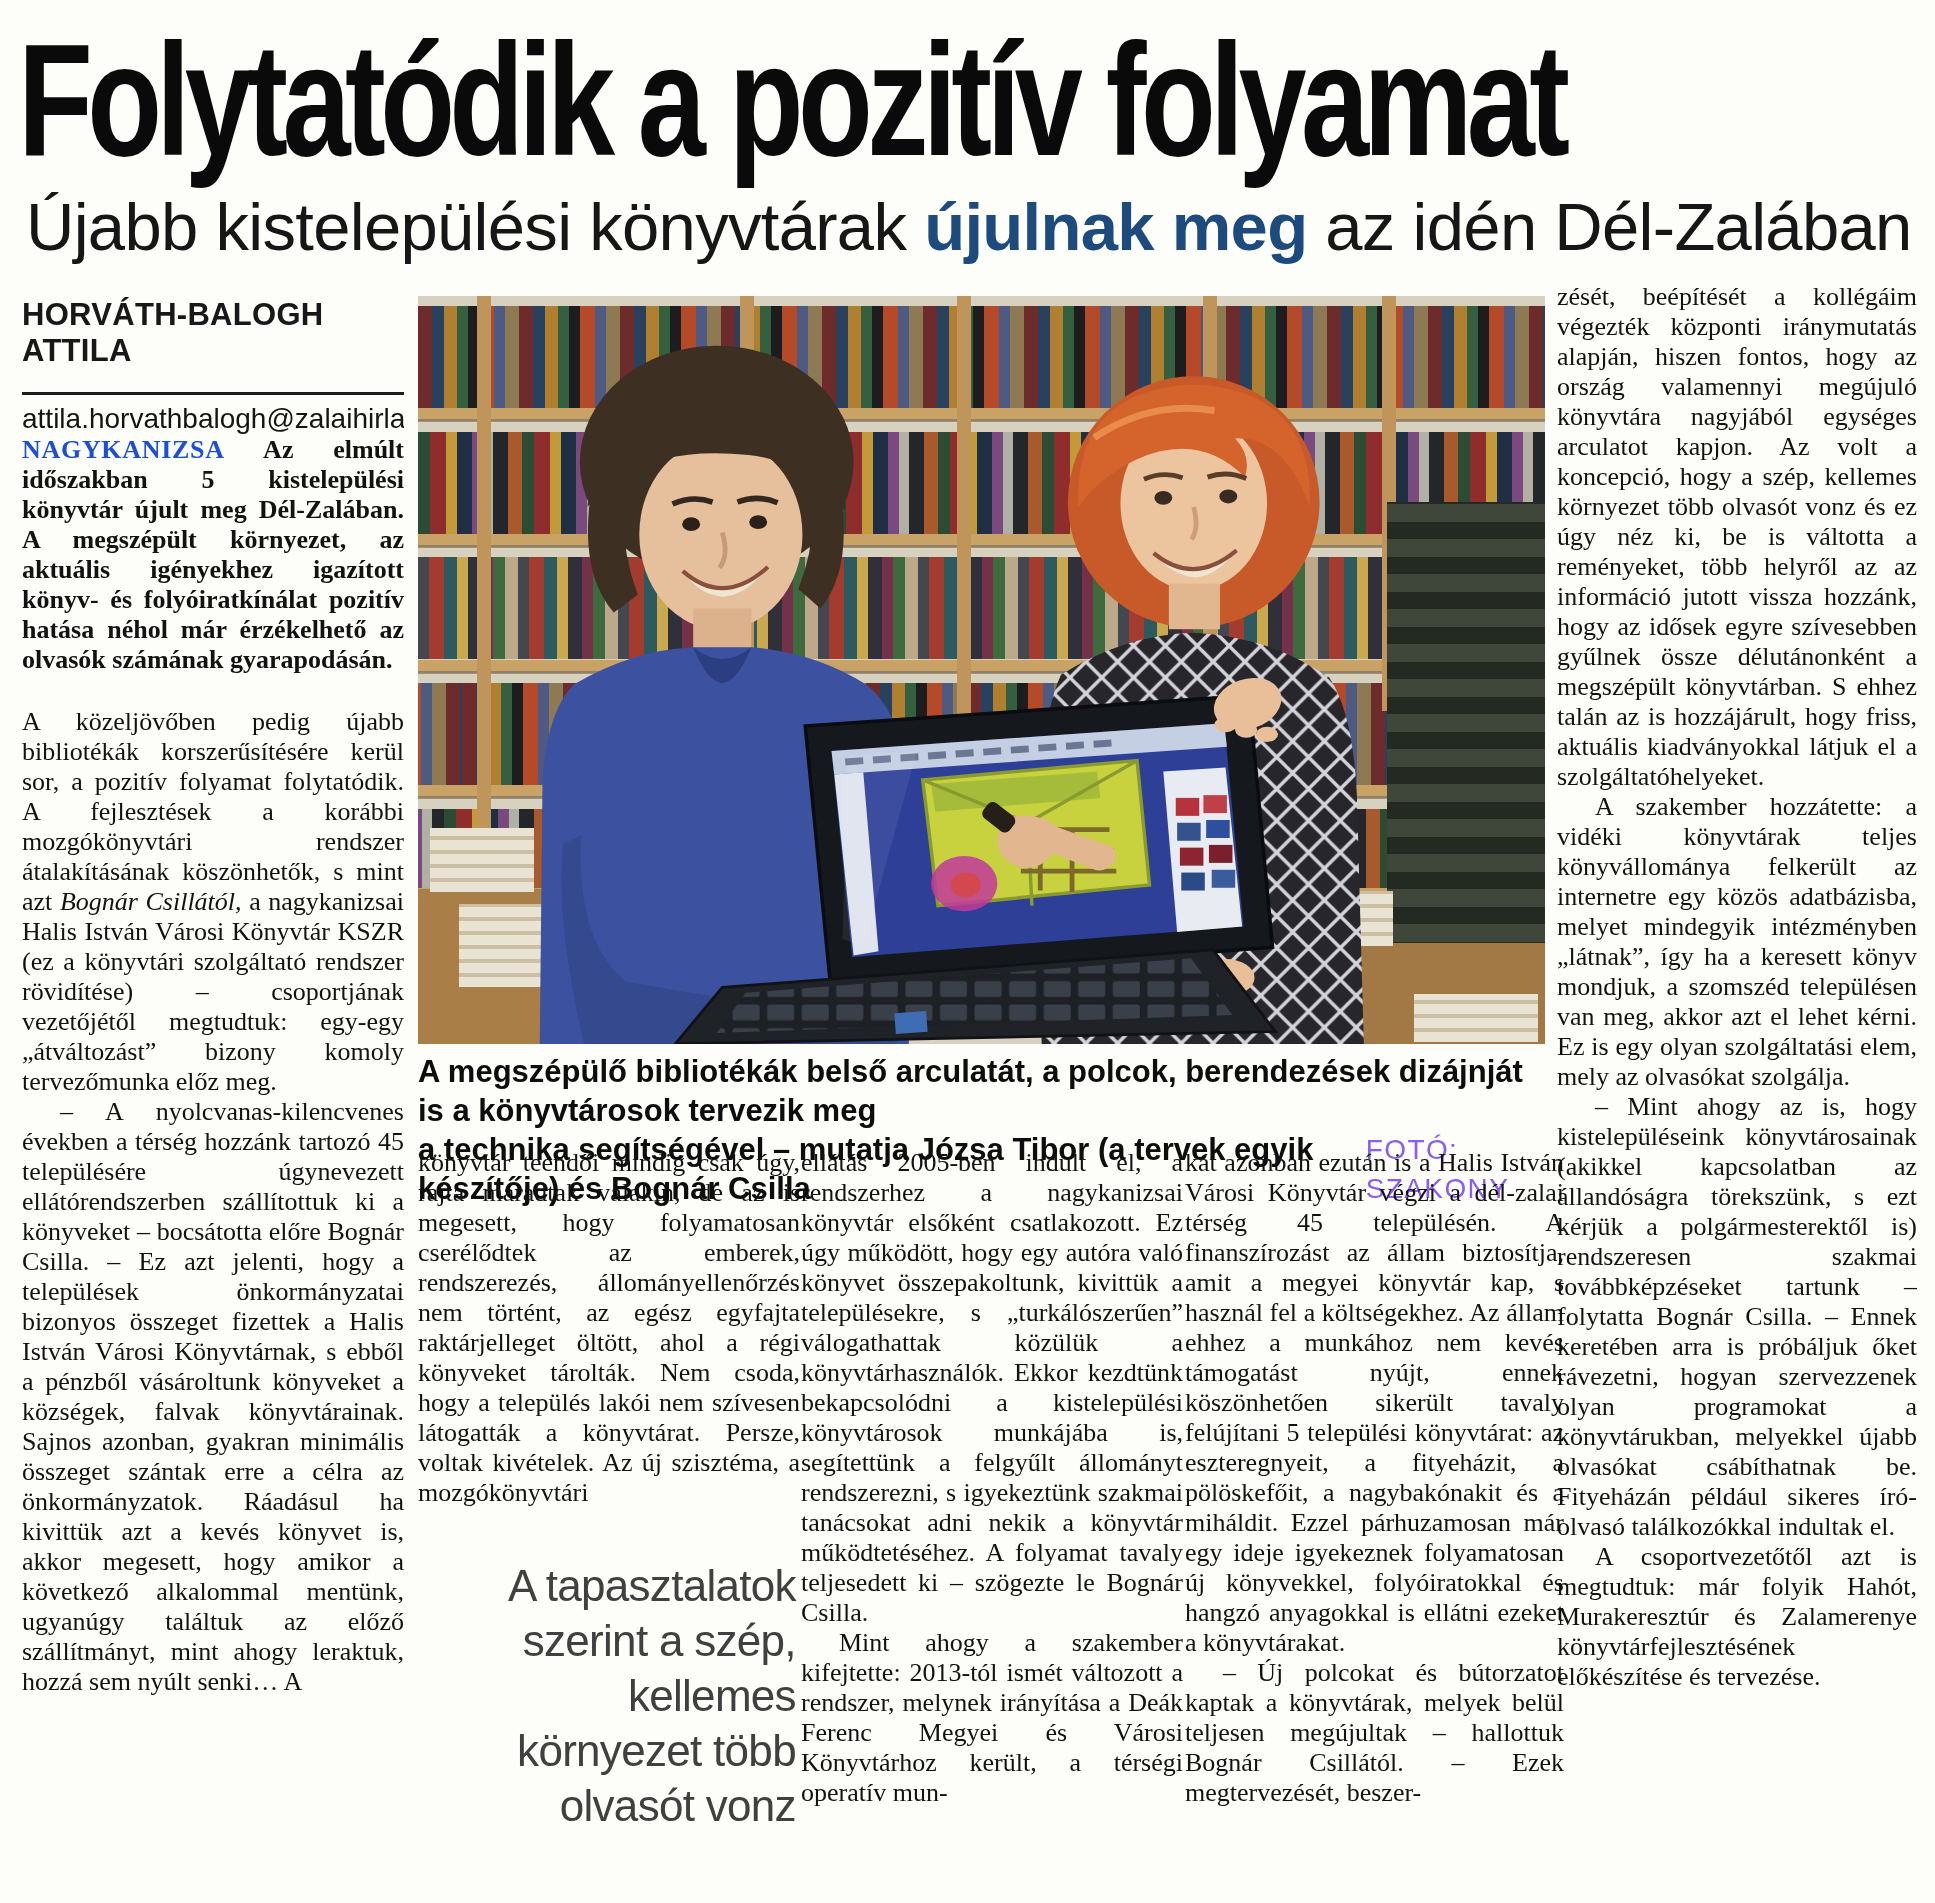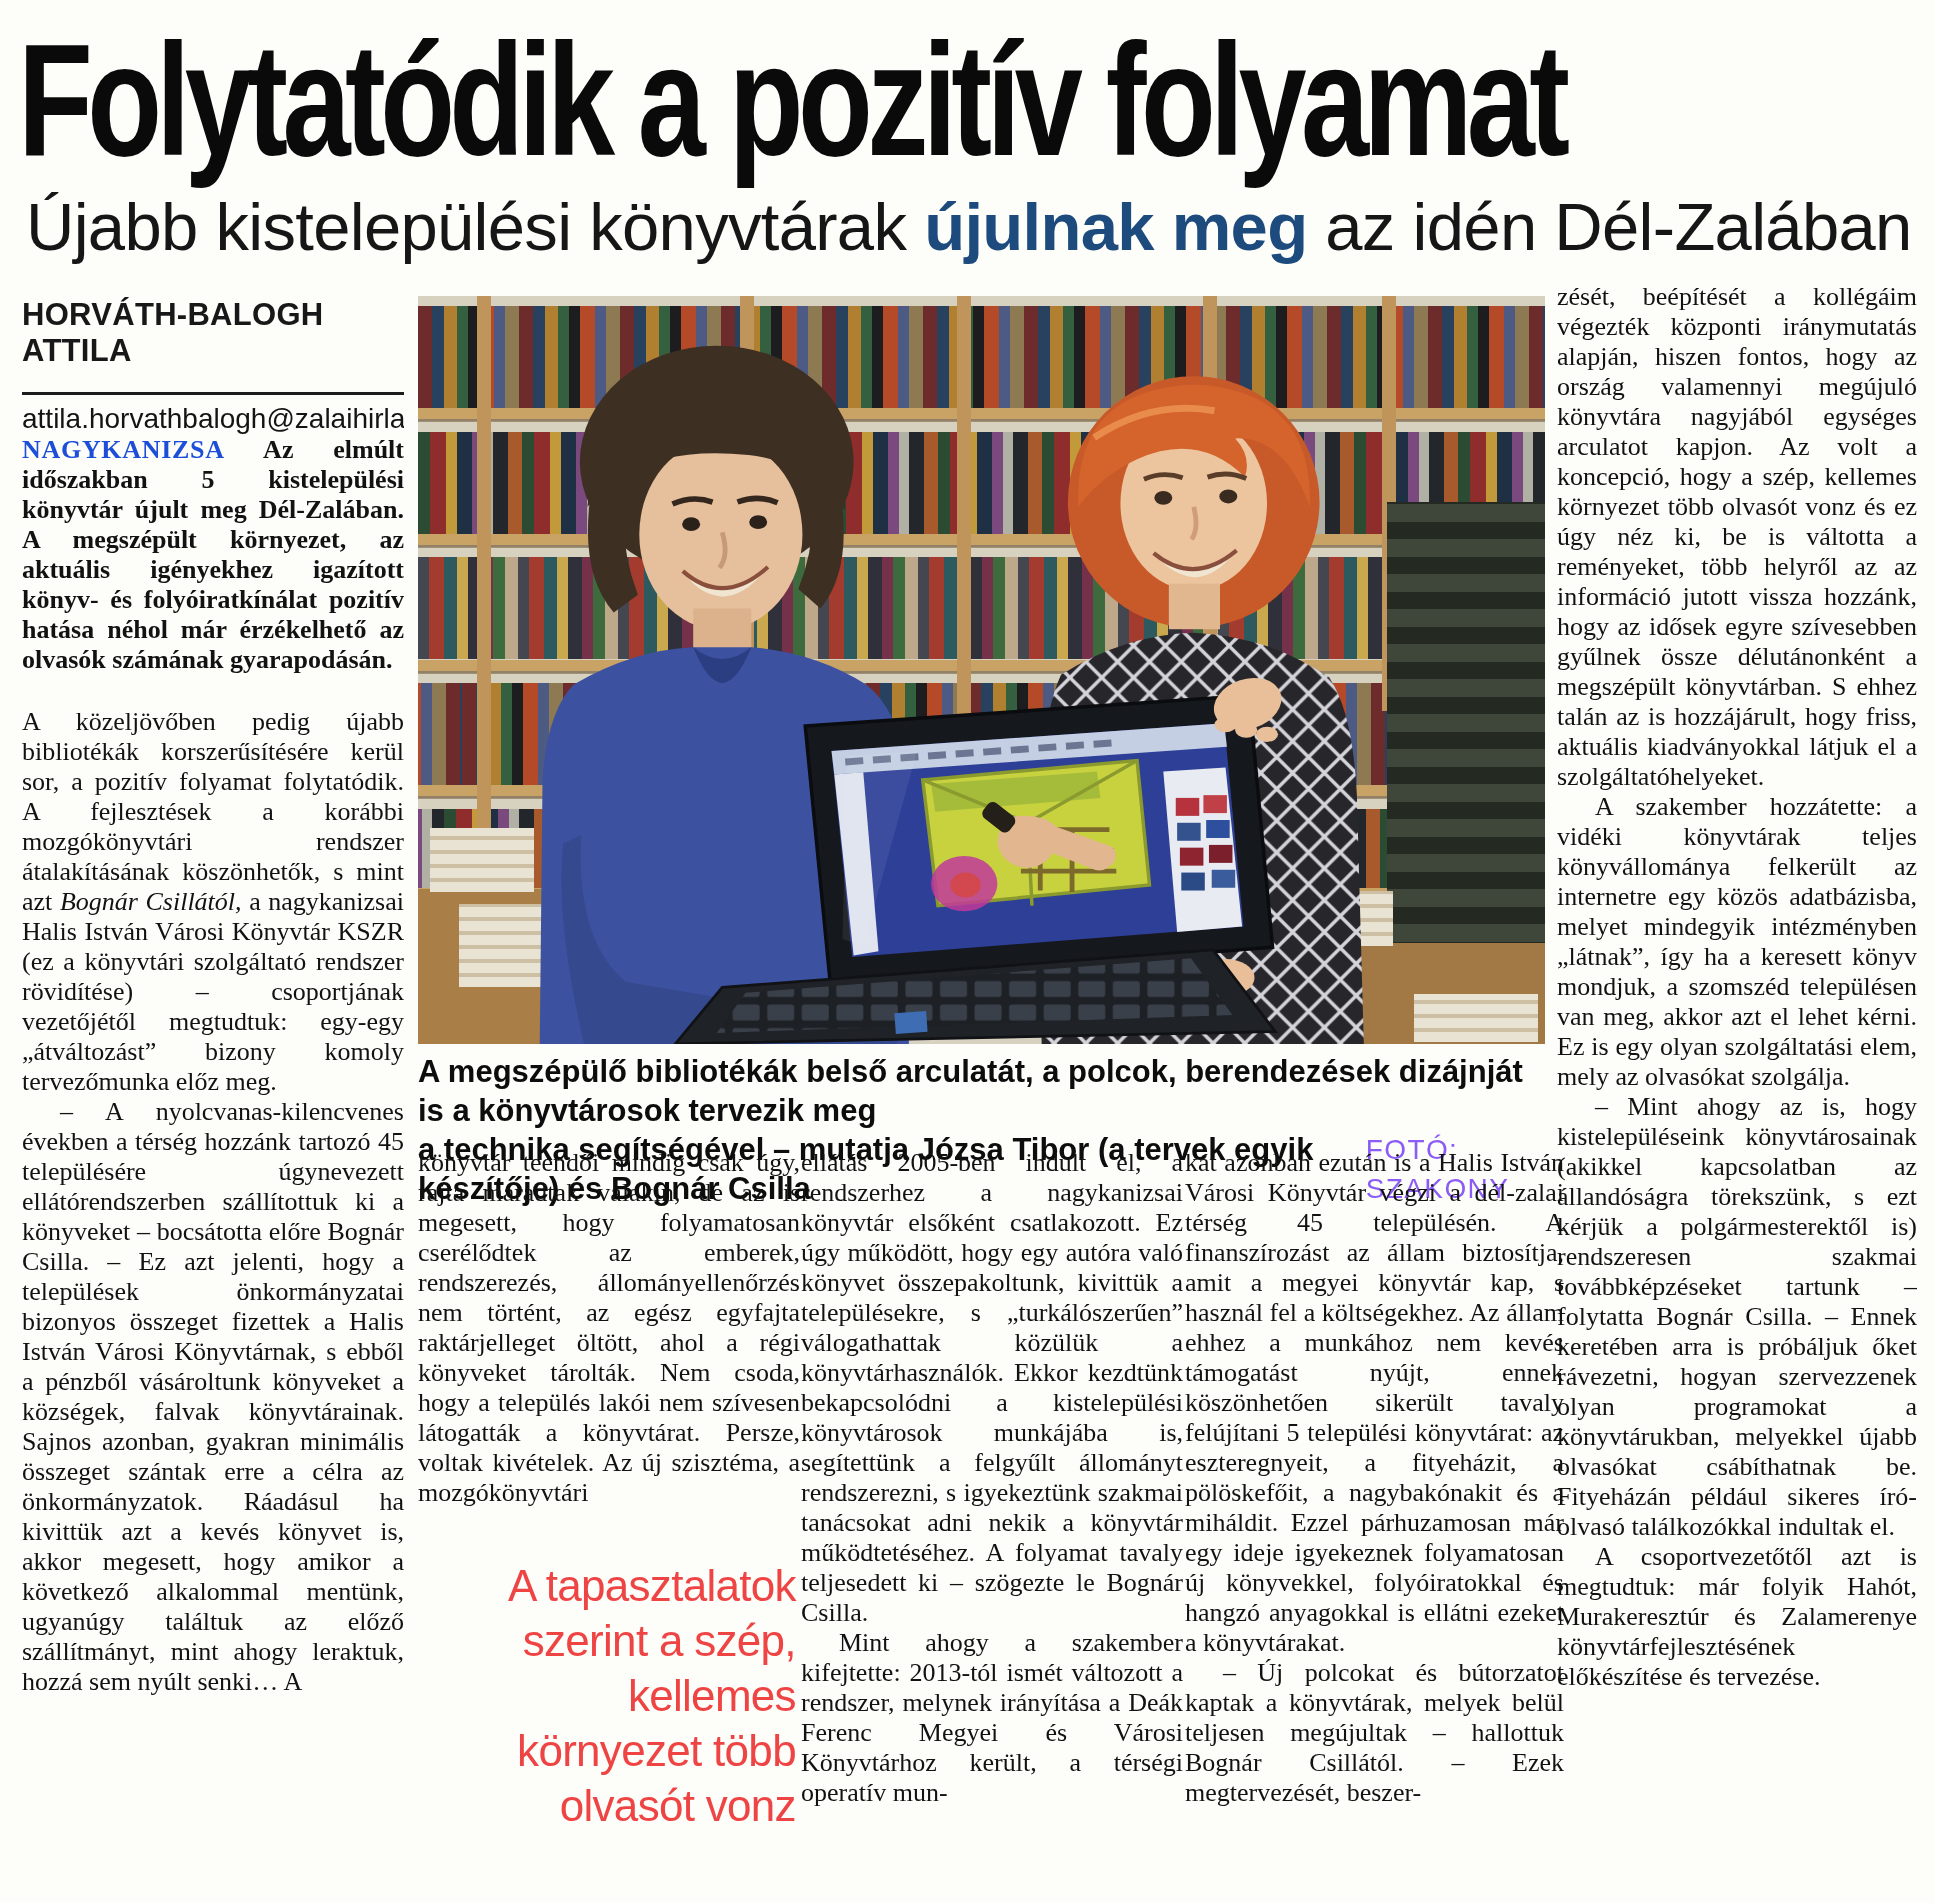--- a/index.html
+++ b/index.html
@@ -28,21 +28,21 @@
 
   .lead{margin-top:29px;font-size:28px;line-height:33px;font-weight:700;
         text-align:justify;color:#252525;}
   .lead .loc{color:#1d4ed8;letter-spacing:0.7px;}
 
   .serif p{font-family:"Liberation Serif",serif;font-size:26px;line-height:30px;
            text-align:justify;margin:0;color:#121212;}
   .serif p.first{margin-top:32px;}
   .ind{text-indent:38px;}
 
-  .pullquote{margin-top:50px;font-size:44px;line-height:55px;color:#ef4444;
+  .pullquote{margin-top:50px;font-size:44px;line-height:55px;color:#404040;
              text-align:right;padding-right:4.1px;letter-spacing:-0.7px;}
 
   
   .photo{position:absolute;left:418px;top:296px;width:1127px;height:748px;
          background:#d7d1c0;overflow:hidden;}
   .shelfrow{position:absolute;left:0;width:1127px;height:102px;}
   .b1{background:repeating-linear-gradient(90deg,#6e2b2b 0 14px,#27415f 14px 26px,
       #b08030 26px 39px,#35603f 39px 50px,#1d1d1f 50px 61px,#b54a28 61px 76px,
       #4d5a84 76px 87px,#8d7a52 87px 101px);}
   .b2{background:repeating-linear-gradient(90deg,#2c4b33 0 12.4px,#8f2d2d 12.4px 28px,

